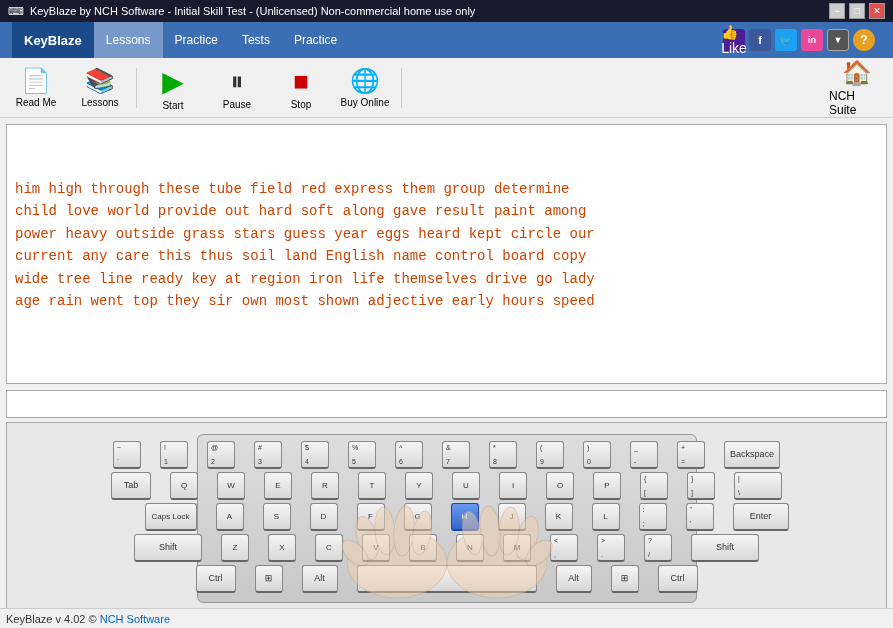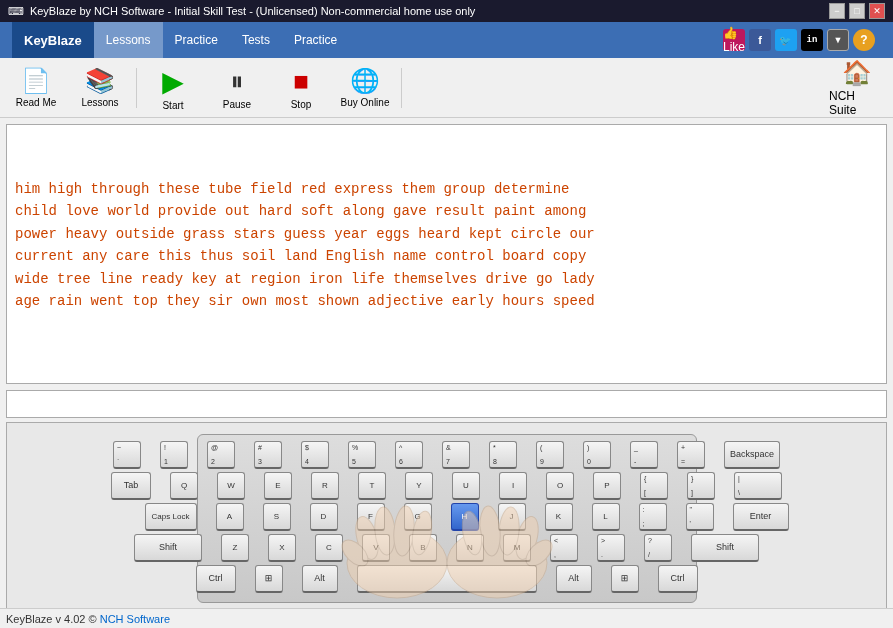--- a/index.html
+++ b/index.html
@@ -65,21 +65,21 @@
     .social-btn {
       width: 22px; height: 22px;
       display: flex; align-items: center; justify-content: center;
       cursor: pointer;
       border-radius: 3px;
       font-size: 10px;
       color: white;
     }
     .fb-btn { background: #3b5998; }
     .tw-btn { background: #1da1f2; }
-    .li-btn { background: #000000; font-family: Liberation Mono, monospace; }
+    .li-btn { background: #ec4899; }
     .dropdown-btn { background: #555; border: 1px solid #aaa; }
     .help-btn { background: #e8a020; border-radius: 50%; width: 22px; height: 22px; display: flex; align-items: center; justify-content: center; color: white; font-weight: bold; }
 
     
     #toolbar {
       background: #f0f0f0;
       height: 60px;
       display: flex;
       align-items: center;
       border-bottom: 1px solid #ccc;
@@ -238,21 +238,21 @@
 </div>
 
 <div id="menubar">
   <div id="app-logo">KeyBlaze</div>
   <div class="menu-item active">Lessons</div>
   <div class="menu-item">Practice</div>
   <div class="menu-item">Tests</div>
   <div class="menu-item">Practice</div>
   <div id="menubar-right">
 
-    <div class="social-btn" style="background:#be185d; font-size:12px; border-radius:3px; padding:0 4px;">👍 Like</div>
+    <div class="social-btn" style="background:#4c1d95; font-size:14px; border-radius:3px; padding:0 4px;">👍 Like</div>
     <div class="social-btn fb-btn" style="font-weight:bold; font-size:11px;">f</div>
     <div class="social-btn tw-btn" style="font-size:10px;">🐦</div>
     <div class="social-btn li-btn" style="font-size:9px; font-weight:bold;">in</div>
     <div class="social-btn dropdown-btn" style="font-size:9px;">▼</div>
     <div class="help-btn">?</div>
   </div>
 </div>
 
 <div id="toolbar">
 

